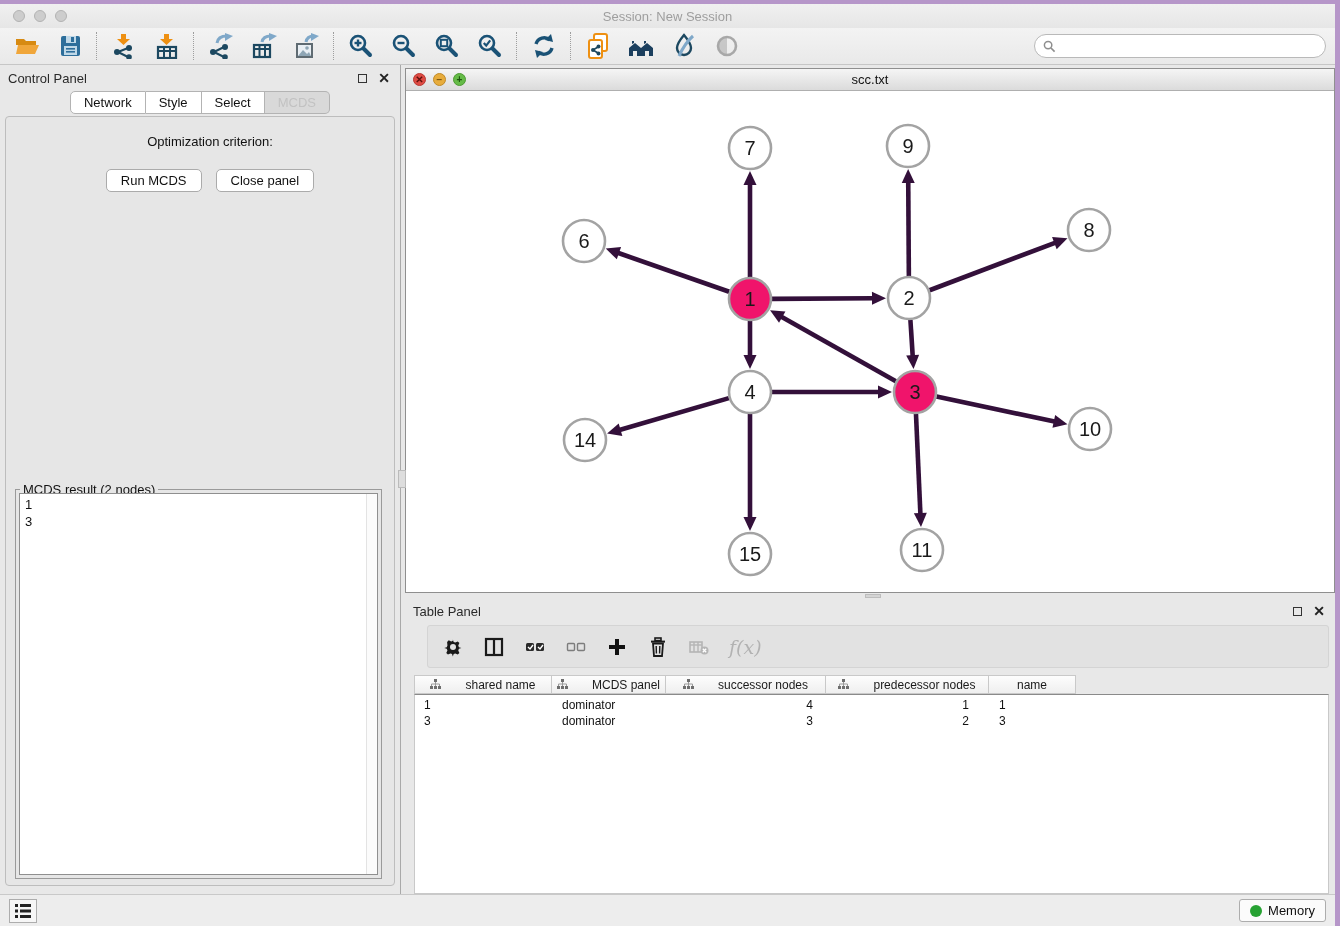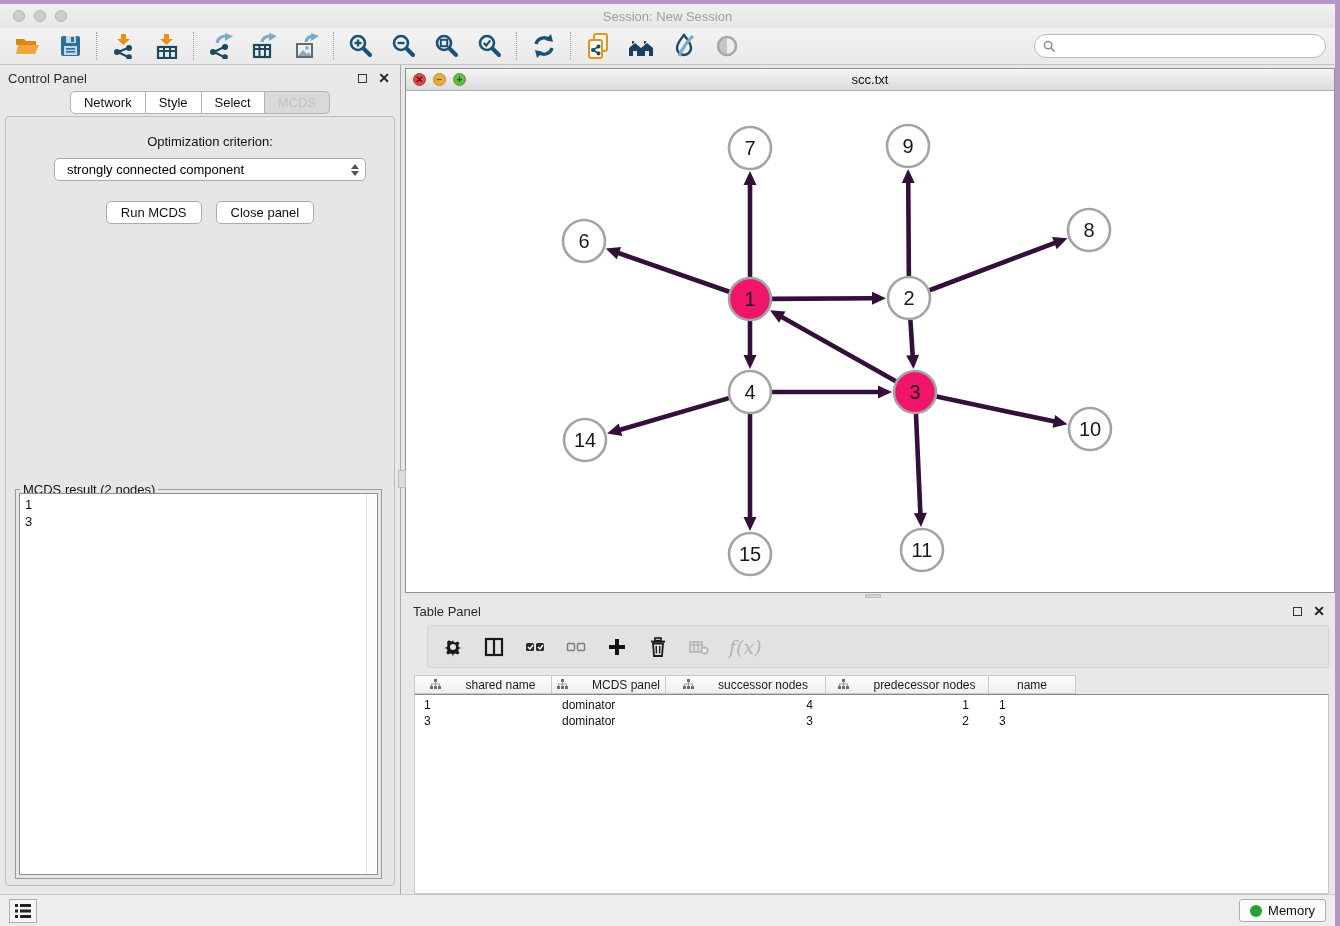--- a/index.html
+++ b/index.html
@@ -300,27 +300,20 @@
       <div class="cp-tabs">
         <span class="seg" id="cp-tabs">
             <span class="tab">Network</span>
             <span class="tab">Style</span>
             <span class="tab">Select</span>
             <span class="tab active">MCDS</span>
           </span>
       </div>
       <div class="cp-content">
         <div class="opt-label">Optimization criterion:</div>
-        <div class="opt-select">
-          <span class="sel-text">strongly connected component</span>
-          <span class="stepper">
-              <i class="up"></i>
-              <i class="down"></i>
-            </span>
-        </div>
         <div class="btn-row">
           <span class="mac-btn">Run MCDS</span>
           <span class="mac-btn">Close panel</span>
         </div>
         <div class="result-group">
           <span class="result-legend">MCDS result (2 nodes)</span>
           <div class="result-text" id="result-lines">
               <div>1</div>
               <div>3</div>
             </div>

